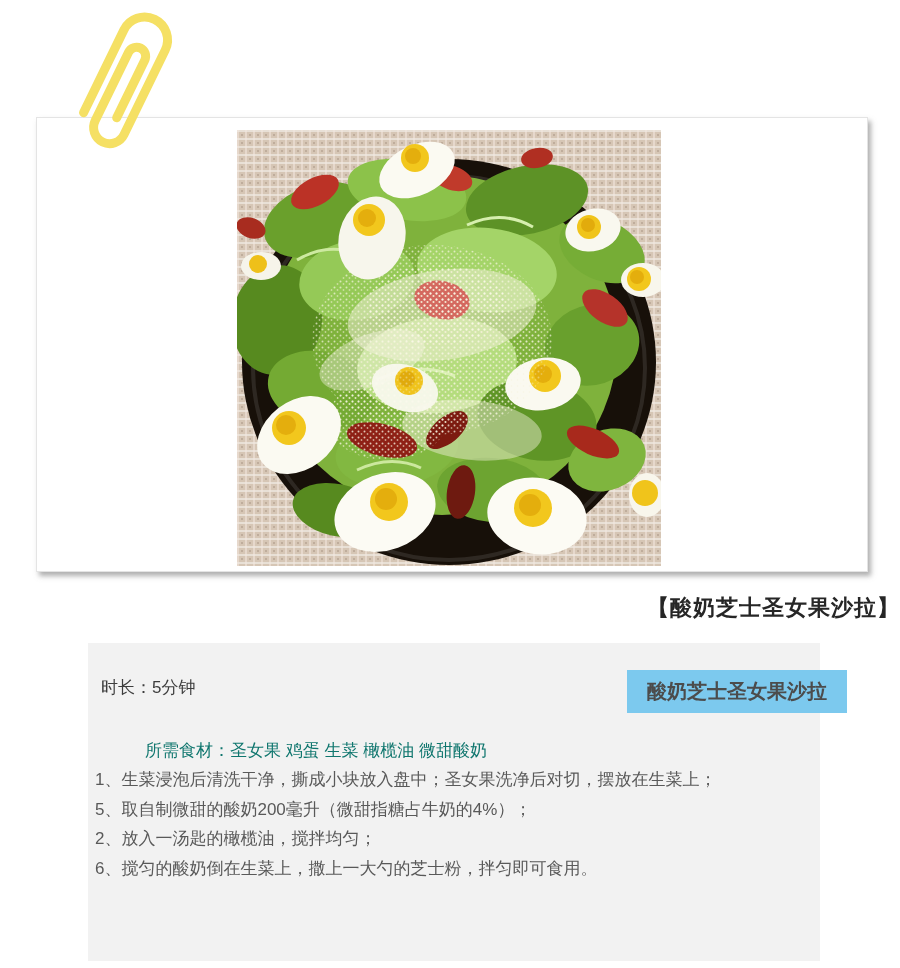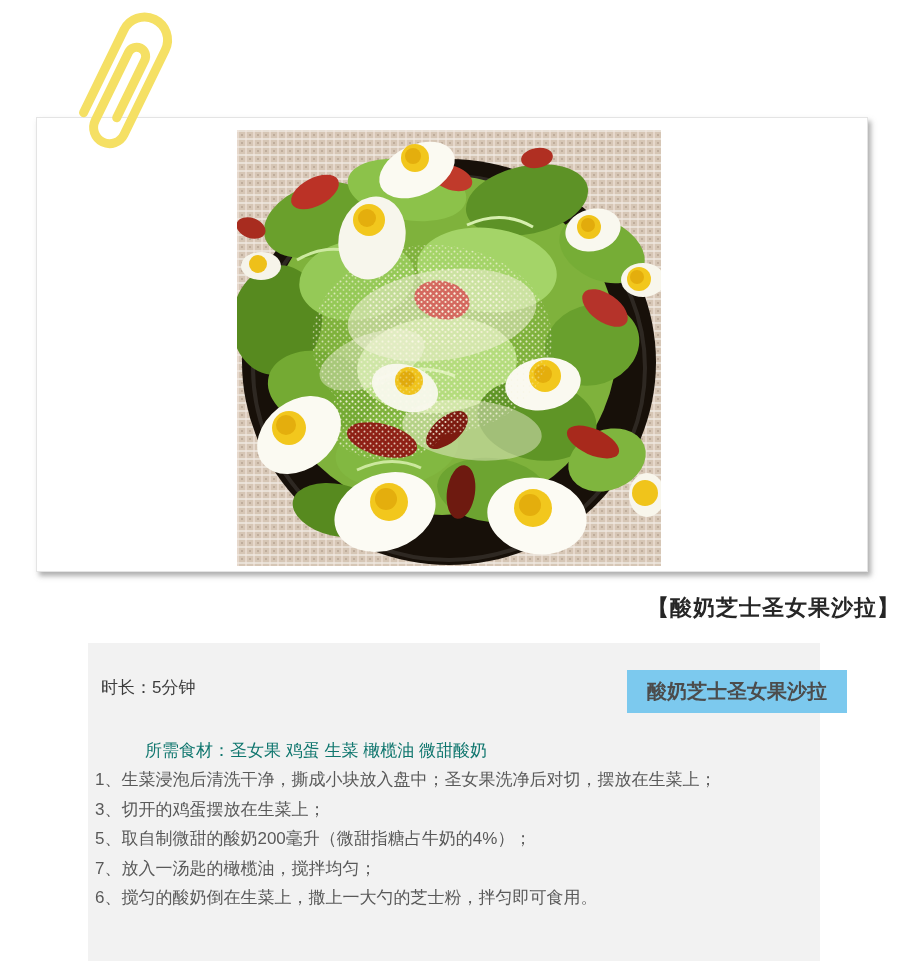--- a/index.html
+++ b/index.html
@@ -180,20 +180,19 @@
   </div>
 
   <h1 class="title">【酸奶芝士圣女果沙拉】</h1>
 
   <div class="info-box">
     <div class="duration">时长：5分钟</div>
     <div class="tag">酸奶芝士圣女果沙拉</div>
     <div class="ingredients">所需食材：圣女果 鸡蛋 生菜 橄榄油 微甜酸奶</div>
     <div class="steps">
       <div class="step">1、生菜浸泡后清洗干净，撕成小块放入盘中；圣女果洗净后对切，摆放在生菜上；</div>
-      <div class="step">3、切开的鸡蛋摆放在生菜上；</div>
       <div class="step">5、取自制微甜的酸奶200毫升（微甜指糖占牛奶的4%）；</div>
-      <div class="step">7、放入一汤匙的橄榄油，搅拌均匀；</div>
+      <div class="step">2、放入一汤匙的橄榄油，搅拌均匀；</div>
       <div class="step">6、搅匀的酸奶倒在生菜上，撒上一大勺的芝士粉，拌匀即可食用。</div>
     </div>
   </div>
 
 </div>
 
 </body></html>

